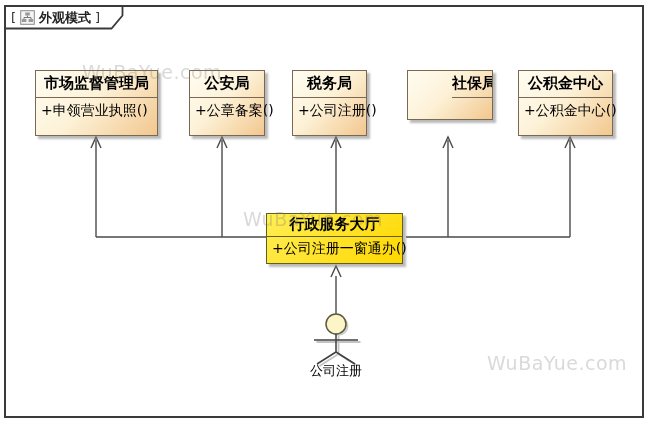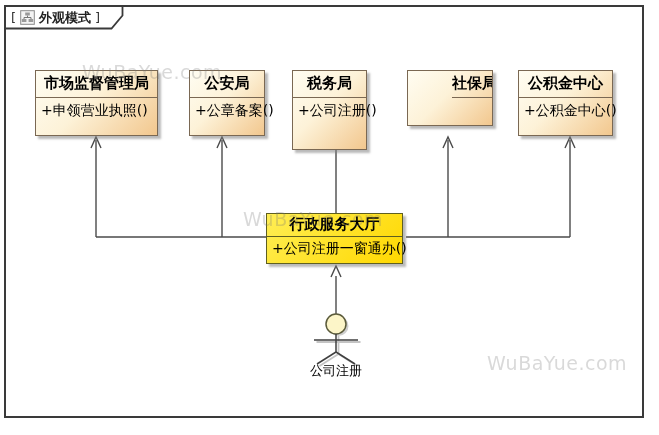--- a/index.html
+++ b/index.html
@@ -97,26 +97,26 @@
   <div class="uml-class" style="left:189px;top:70px;width:76px;height:66px;">
     <div class="t">公安局</div>
     <div class="m">+公章备案()</div>
   </div>
 
   <div class="uml-class" style="left:35px;top:70px;width:123px;height:66px;">
     <div class="t">市场监督管理局</div>
     <div class="m">+申领营业执照()</div>
   </div>
 
-  <div class="uml-class" style="left:292px;top:70px;width:75px;height:80px;">
+  <div class="uml-class" style="left:292px;top:70px;width:75px;height:66px;">
     <div class="t">税务局</div>
     <div class="m">+公司注册()</div>
   </div>
 
-  <div class="uml-class" style="left:407px;top:70px;width:86px;height:56px;padding-left:44px;">
+  <div class="uml-class" style="left:407px;top:70px;width:86px;height:50px;padding-left:44px;">
     <div class="t">社保局</div>
   </div>
 
   <div class="uml-class" style="left:518px;top:70px;width:95px;height:66px;">
     <div class="t">公积金中心</div>
     <div class="m">+公积金中心()</div>
   </div>
 
   <div class="uml-class facade" style="left:266px;top:213px;width:137px;height:51px;">
     <div class="t">行政服务大厅</div>

